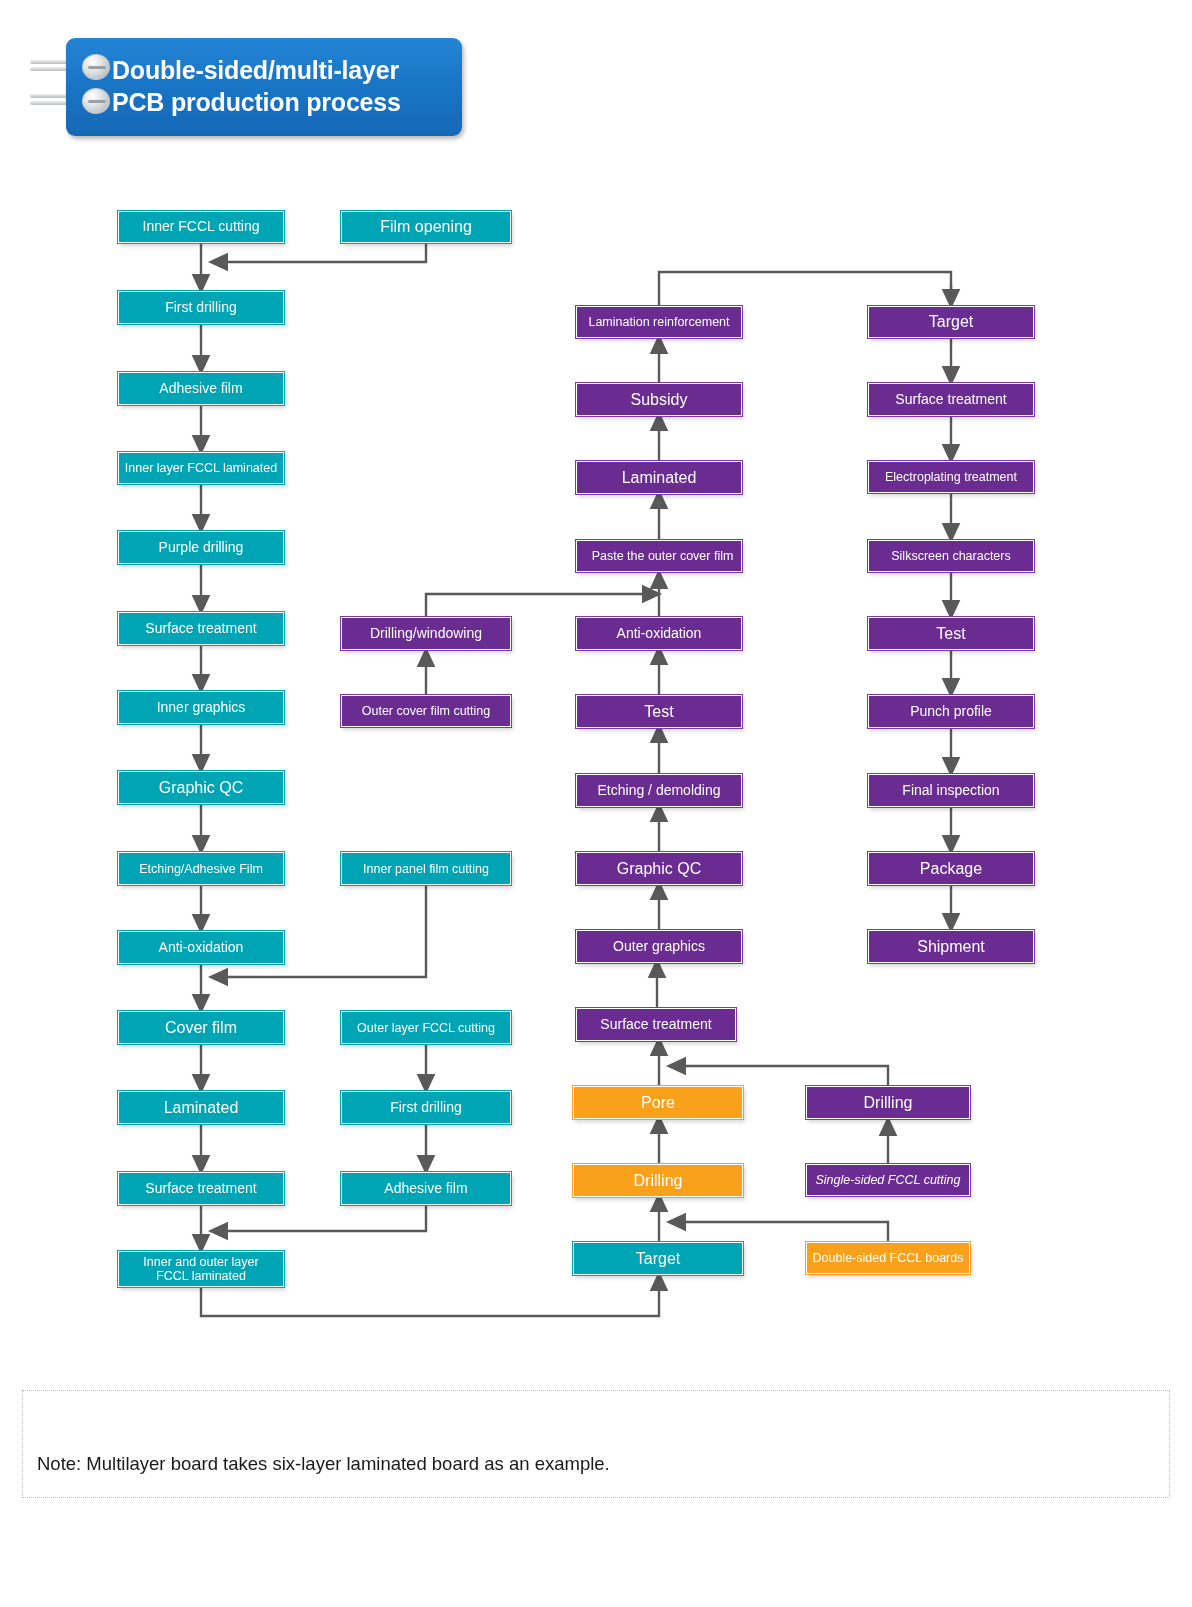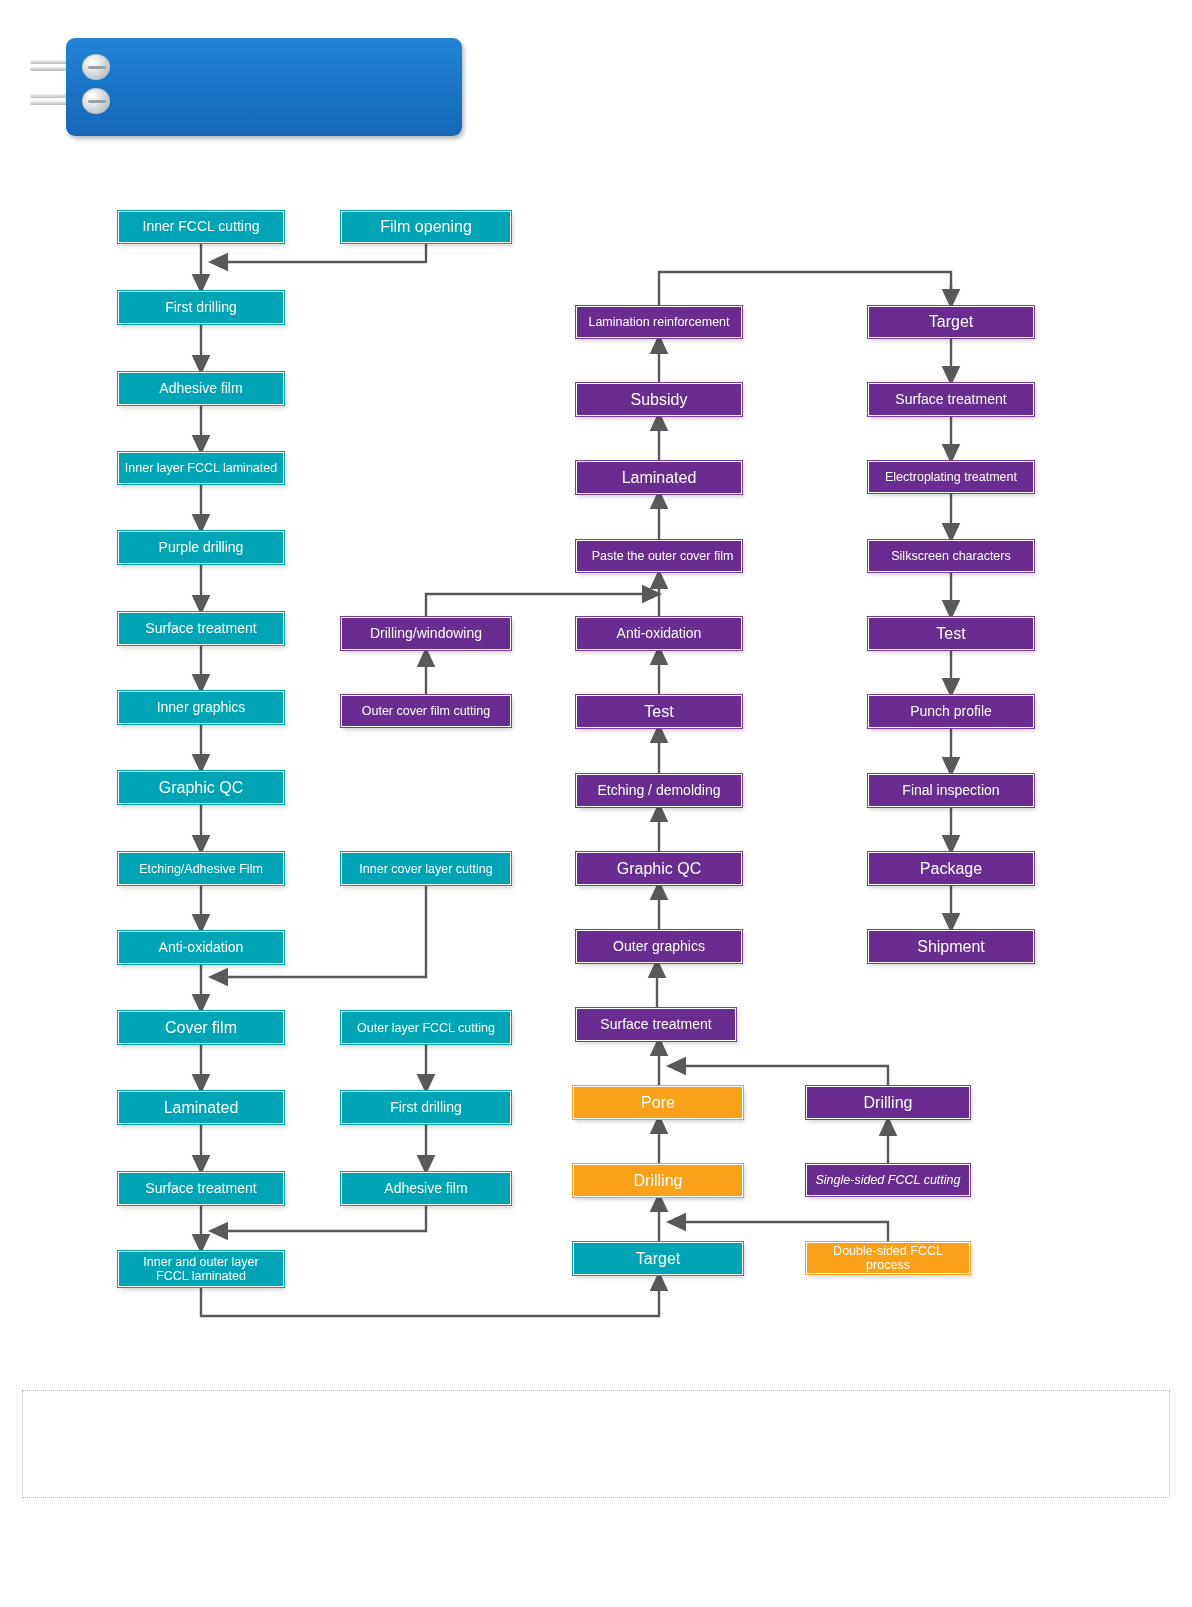--- a/index.html
+++ b/index.html
@@ -158,20 +158,22 @@
       <div class="prong-bar b2"></div>
     </div>
     <div class="prong-pair p2">
       <div class="prong-bar b1"></div>
       <div class="prong-bar b2"></div>
     </div>
   </div>
   <div id="banner-box"></div>
   <div class="clip-head h1"></div>
   <div class="clip-head h2"></div>
+  <div id="banner-title">Double-sided/multi-layer
+PCB production process</div>
 </div>
 
 <div id="flow-canvas">
   <svg id="connector-layer" viewBox="0 0 1192 1380">
     <defs>
       <marker id="ah" markerWidth="9" markerHeight="9" refX="4.2" refY="4.5" orient="auto" markerUnits="strokeWidth">
         <path d="M0,0.6 L8.4,4.5 L0,8.4 z" fill="#595959"></path>
       </marker>
     </defs>
     <g stroke="#595959" stroke-width="2.4" fill="none" marker-end="url(#ah)">
@@ -288,21 +290,21 @@
       <span style="white-space: pre-line;">Inner and outer layer
 FCCL laminated</span>
     </div>
     <div class="node purple sz-md" style="left: 341px; top: 617px; width: 170px; height: 33px;">
       <span style="white-space: pre-line;">Drilling/windowing</span>
     </div>
     <div class="node purple sz-sm" style="left: 341px; top: 695px; width: 170px; height: 32px;">
       <span style="white-space: pre-line;">Outer cover film cutting</span>
     </div>
     <div class="node teal sz-sm" style="left: 341px; top: 852px; width: 170px; height: 33px;">
-      <span style="white-space: pre-line;">Inner cover layer cutting</span>
+      <span style="white-space: pre-line;">Inner panel film cutting</span>
     </div>
     <div class="node teal sz-sm" style="left: 341px; top: 1011px; width: 170px; height: 33px;">
       <span style="white-space: pre-line;">Outer layer FCCL cutting</span>
     </div>
     <div class="node teal sz-md" style="left: 341px; top: 1091px; width: 170px; height: 33px;">
       <span style="white-space: pre-line;">First drilling</span>
     </div>
     <div class="node teal sz-md" style="left: 341px; top: 1172px; width: 170px; height: 33px;">
       <span style="white-space: pre-line;">Adhesive film</span>
     </div>
@@ -372,18 +374,19 @@
     <div class="node purple sz-lg" style="left: 868px; top: 930px; width: 166px; height: 33px;">
       <span style="white-space: pre-line;">Shipment</span>
     </div>
     <div class="node purple sz-lg" style="left: 806px; top: 1086px; width: 164px; height: 33px;">
       <span style="white-space: pre-line;">Drilling</span>
     </div>
     <div class="node purple sz-sm" style="left: 806px; top: 1164px; width: 164px; height: 32px;">
       <span style="white-space: pre-line; font-style: italic;">Single-sided FCCL cutting</span>
     </div>
     <div class="node orange sz-sm" style="left: 806px; top: 1242px; width: 164px; height: 32px;">
-      <span style="white-space: pre-line;">Double-sided FCCL process</span>
+      <span style="white-space: pre-line;">Double-sided FCCL boards</span>
     </div>
   </div>
 
 <div id="legend-panel">
+  <div id="legend-note">Note: Multilayer board takes six-layer laminated board as an example.</div>
 </div>
 
 </body></html>

